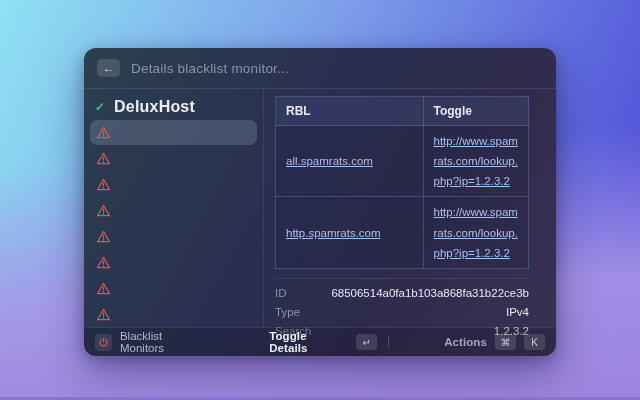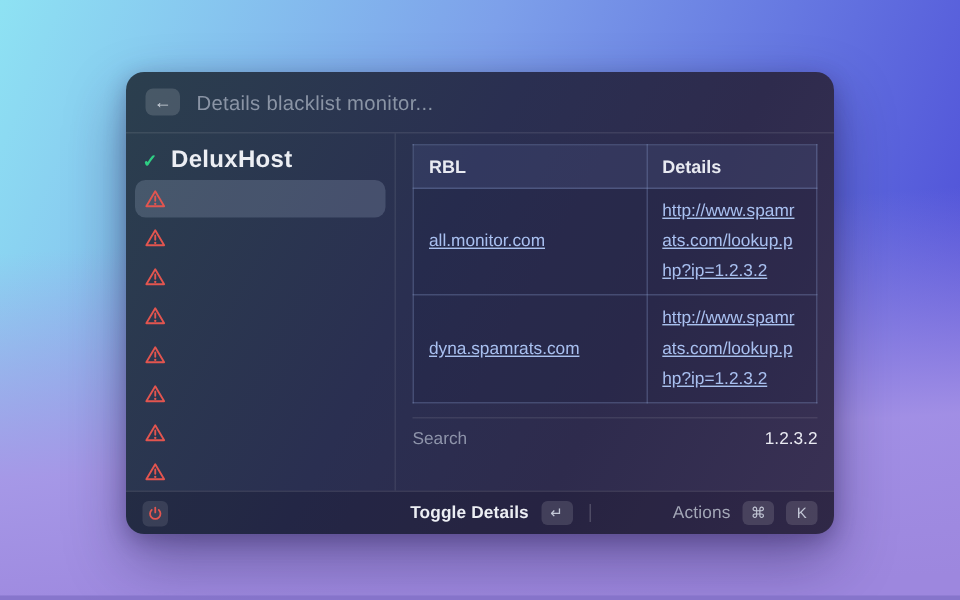--- a/index.html
+++ b/index.html
@@ -27,41 +27,41 @@
   .bodyrow{flex:1;display:flex;min-height:0;}
   .sidebar{width:180px;flex:0 0 180px;border-right:1px solid rgba(255,255,255,.08);
     padding:6px 6px 0 6px;box-sizing:border-box;}
   .sec-hdr{display:flex;align-items:center;gap:9px;height:24px;padding:0 3px 0 5px;}
   .check{color:#2fcf84;font-size:12px;font-weight:bold;}
   .sec-label{color:#eceef3;font-size:16px;font-weight:bold;letter-spacing:.2px;}
   .side-row{height:25px;margin-top:1px;display:flex;align-items:center;padding-left:6px;border-radius:7px;}
   .side-row.selected{background:rgba(186,202,224,.20);}
   .warn-svg{display:block;}
   
-  .main{flex:1;padding:7px 11px 0 11px;box-sizing:border-box;display:flex;flex-direction:column;}
+  .main{flex:1;padding:7px 27px 0 11px;box-sizing:border-box;display:flex;flex-direction:column;}
   table.rbl{width:100%;border-collapse:collapse;table-layout:fixed;
     border:1px solid rgba(140,158,210,.30);background:rgba(20,28,60,.18);}
   table.rbl th{background:rgba(125,145,205,.14);color:#e8eaf1;font-size:12px;font-weight:bold;
     text-align:left;padding:6px 10px;height:16px;border:1px solid rgba(140,158,210,.30);}
   table.rbl td{vertical-align:middle;padding:5px 10px;border:1px solid rgba(140,158,210,.30);height:32px;text-decoration:underline;}
   table.rbl a{color:#a9c0f0;font-size:11.5px;text-decoration:underline;word-break:break-all;line-height:1.75;}
   
   .details{margin-top:9px;border-top:1px solid rgba(255,255,255,.09);padding-top:5px;}
   .drow{display:flex;align-items:center;justify-content:space-between;height:19px;}
   .dlabel{color:#8e94aa;font-size:11.5px;}
   .dvalue{color:#e9eaf2;font-size:11.5px;display:flex;align-items:center;gap:6px;}
   
   .ftr{height:28px;flex:0 0 28px;display:flex;align-items:center;gap:8px;padding:0 11px;
     border-top:1px solid rgba(255,255,255,.10);background:rgba(14,11,26,.22);}
   .app-ic{width:17px;height:17px;border-radius:4px;background:rgba(255,255,255,.10);
     display:flex;align-items:center;justify-content:center;}
   .app-label{color:#b4b8c5;font-size:11.5px;}
   .ftr-spacer{flex:1;}
   .hint-label{color:#eceef3;font-size:11.5px;font-weight:bold;letter-spacing:.1px;margin-left:44px;}
-  .hint-label.dim{color:#a3a7b7;font-weight:normal;}
+  .hint-label.dim{color:#a3a7b7;font-weight:bold;}
   .key{min-width:11px;height:16px;padding:0 5px;border-radius:4px;background:rgba(255,255,255,.13);
     color:#c3c7d6;font-size:10px;display:flex;align-items:center;justify-content:center;}
   .vdiv{width:1px;height:12px;background:rgba(255,255,255,.18);margin:0 3px;}
 </style>
 </head>
 <body>
 
 <div class="stage">
   <div class="window">
 
@@ -144,52 +144,61 @@
     </svg>
   </div>
 </div>
       </div>
 
       <div class="main">
         <table class="rbl">
           <thead>
             <tr>
               <th style="width:50%">RBL</th>
-              <th>Details</th>
+              <th>Toggle</th>
             </tr>
           </thead>
           <tbody>
             <tr>
-              <td><a href="#">all.monitor.com</a></td>
+              <td><a href="#">all.spamrats.com</a></td>
               <td><a href="#">http://www.spamrats.com/lookup.php?ip=1.2.3.2</a></td>
             </tr>
             <tr>
-              <td><a href="#">dyna.spamrats.com</a></td>
+              <td><a href="#">http.spamrats.com</a></td>
               <td><a href="#">http://www.spamrats.com/lookup.php?ip=1.2.3.2</a></td>
             </tr>
           </tbody>
         </table>
 
         <div class="details">
+          <div class="drow">
+            <span class="dlabel">ID</span>
+            <span class="dvalue">68506514a0fa1b103a868fa31b22ce3b</span>
+          </div>
+          <div class="drow">
+            <span class="dlabel">Type</span>
+            <span class="dvalue">IPv4</span>
+          </div>
           <div class="drow">
             <span class="dlabel">Search</span>
             <span class="dvalue">1.2.3.2</span>
           </div>
 
         </div>
       </div>
     </div>
 
     <div class="ftr">
       <div class="app-ic">
         <svg width="11" height="11" viewBox="0 0 24 24">
           <path d="M12 3.2 V10" fill="none" stroke="#e25550" stroke-width="2.6" stroke-linecap="round"></path>
           <path d="M6.9 6.3 A 7.6 7.6 0 1 0 17.1 6.3" fill="none" stroke="#e25550" stroke-width="2.6" stroke-linecap="round"></path>
         </svg>
       </div>
+      <span class="app-label">Blacklist Monitors</span>
       <div class="ftr-spacer"></div>
       <span class="hint-label">Toggle Details</span>
       <span class="key">↵</span>
       <span class="vdiv"></span>
       <span class="hint-label dim">Actions</span>
       <span class="key">⌘</span>
       <span class="key">K</span>
     </div>
 
   </div>

